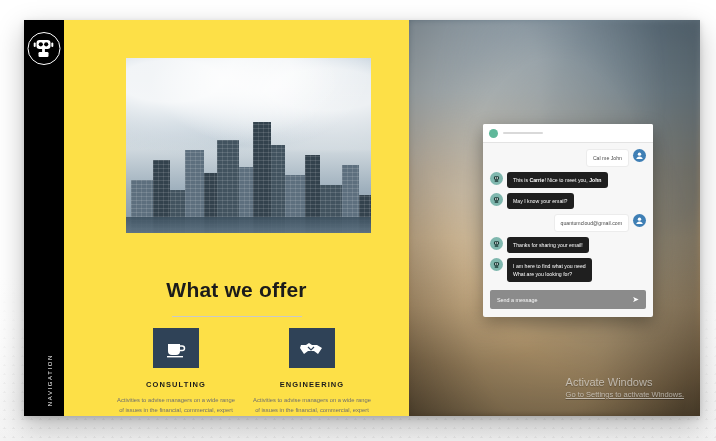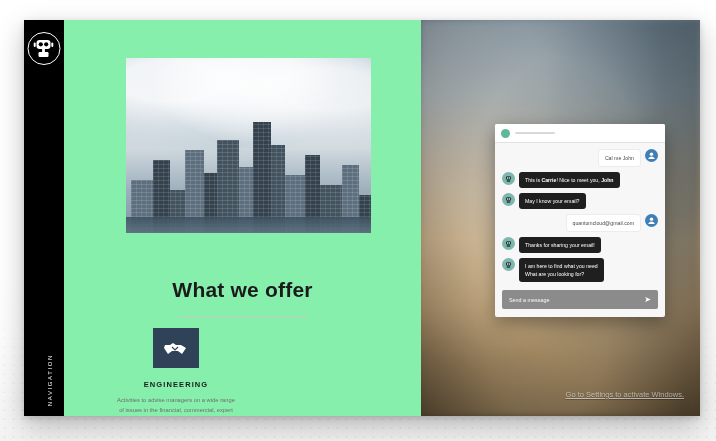--- a/index.html
+++ b/index.html
@@ -82,23 +82,22 @@
     flex: 1 1 auto;
     display: flex;
     position: relative;
     min-width: 0;
   }
 
   
   #page {
     width: 345px;
     flex: 0 0 345px;
-    background: #86efac;
+    background: #fde047;
     position: relative;
-    padding-left: 12px;
   }
 
   .hero-photo {
     position: absolute;
     left: 62px;
     top: 38px;
     width: 245px;
     height: 175px;
     overflow: hidden;
     background: #8da3b5;
@@ -357,20 +356,31 @@
             <div class="bld d" style="left:95%; width:5%;  height:30%;"></div>
             <div class="water"></div>
           </div>
         </div>
 
         <div class="offer-title">What we offer</div>
         <div class="offer-rule"></div>
 
         <div class="cards">
 
+          <div class="card">
+            <div class="card-icon">
+              <svg width="22" height="20" viewBox="0 0 22 20" aria-hidden="true">
+                <path d="M3 6h12v7a4 4 0 0 1-4 4H7a4 4 0 0 1-4-4V6z" fill="#ffffff"></path>
+                <path d="M15 8h2.2a2.3 2.3 0 0 1 0 4.6H15" fill="none" stroke="#ffffff" stroke-width="1.5"></path>
+                <rect x="2" y="18" width="16" height="1.4" fill="#ffffff"></rect>
+              </svg>
+            </div>
+            <div class="card-title">CONSULTING</div>
+            <div class="card-desc">Activities to advise managers on a wide range of issues in the financial, commercial, expert activities.</div>
+          </div>
 
           <div class="card">
             <div class="card-icon">
               <svg width="24" height="18" viewBox="0 0 24 18" aria-hidden="true">
                 <path d="M1 6h5l3-2 3 2h5l5 3-4 6-4-3H8l-4 3L0 9z" fill="#ffffff"></path>
                 <path d="M8 8l3 3 3-3" fill="none" stroke="#2f4257" stroke-width="1.2"></path>
               </svg>
             </div>
             <div class="card-title">ENGINEERING</div>
             <div class="card-desc">Activities to advise managers on a wide range of issues in the financial, commercial, expert activities.</div>
@@ -378,20 +388,21 @@
 
         </div>
       </div>
 
       <div id="photopanel">
         <div class="bg"></div>
         <div class="bgblur"></div>
         <div class="vignette"></div>
 
         <div class="watermark">
+          <div class="wm-title">Activate Windows</div>
           <div class="wm-sub">Go to Settings to activate Windows.</div>
         </div>
 
         <div id="chat">
 
           <div id="chat-header">
             <div class="hdr-dot"></div>
             <div class="hdr-line"></div>
           </div>
 

